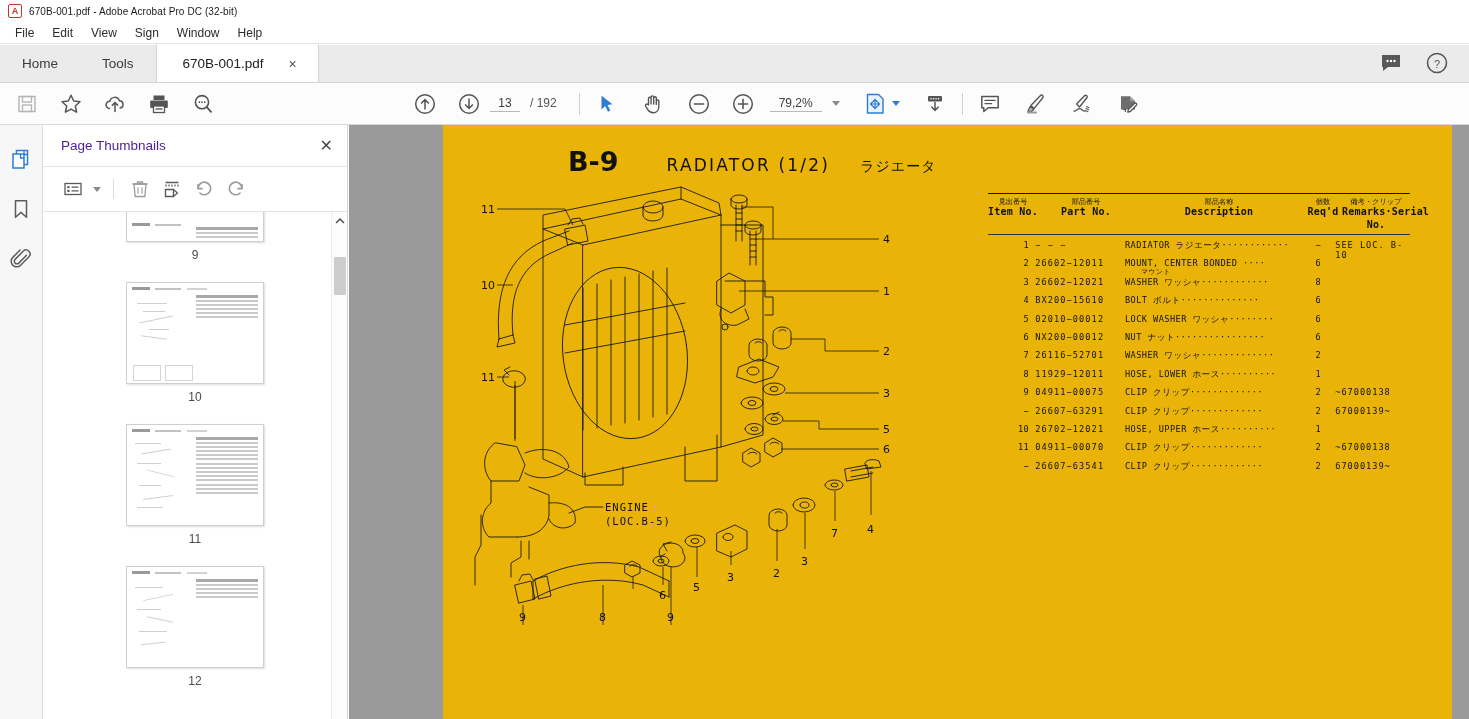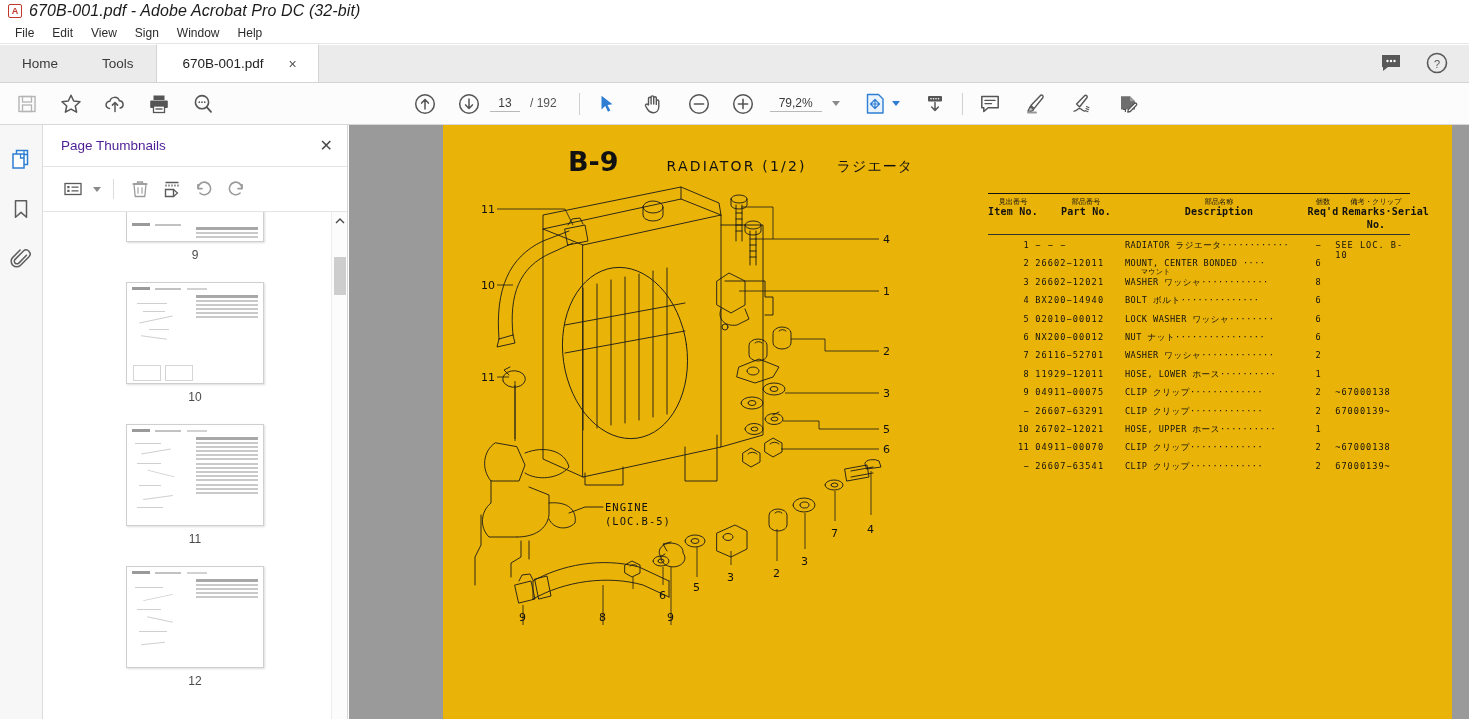--- a/index.html
+++ b/index.html
@@ -15,21 +15,21 @@
   
   .titlebar {
     position: absolute; left: 0; top: 0; width: 1469px; height: 22px;
     background: #ffffff; display: flex; align-items: center; padding-left: 8px;
   }
   .app-icon {
     width: 14px; height: 14px; border: 1px solid #c0392b; border-radius: 2px;
     color: #c0392b; font-size: 9px; font-weight: bold; line-height: 12px;
     text-align: center; margin-right: 7px; background: #fff;
   }
-  .title-text { font-size: 16px; color: #1b1b1b; letter-spacing: .1px; font-style: italic; }
+  .title-text { font-size: 10px; color: #1b1b1b; letter-spacing: .1px; }
 
   
   .menubar {
     position: absolute; left: 0; top: 22px; width: 1469px; height: 22px;
     background: #ffffff; display: flex; align-items: center; padding-left: 6px;
     border-bottom: 1px solid #e6e6e6;
   }
   .menu-item {
     font-size: 12px; color: #2b2b2b; padding: 2px 9px; cursor: default;
   }
@@ -183,21 +183,21 @@
 
   
   .pg-title {
     position: absolute; left: 125px; top: 21px; display: flex; align-items: baseline;
   }
   .pg-code {
     font-family: "DejaVu Sans", sans-serif; font-weight: bold; font-size: 27px;
     color: #111; letter-spacing: 0px;
   }
   .pg-name {
-    font-family: "DejaVu Sans", sans-serif; font-size: 14px; color: #111;
+    font-family: "DejaVu Sans", sans-serif; font-size: 17px; color: #111;
     letter-spacing: 2.2px; margin-left: 48px;
   }
   .pg-name-jp {
     font-family: "DejaVu Sans", sans-serif; font-size: 14px; color: #111;
     letter-spacing: 1px; margin-left: 30px;
   }
 
   
   .parts {
     position: absolute; left: 545px; top: 68px; width: 422px;
@@ -822,21 +822,21 @@
             </div>
             <div class="prow">
               <div class="item">3</div>
               <div class="part">26602−12021</div>
               <div class="desc">WASHER ワッシャ············</div>
               <div class="req">8</div>
               <div class="rem"></div>
             </div>
             <div class="prow">
               <div class="item">4</div>
-              <div class="part">BX200−14940</div>
+              <div class="part">BX200−15610</div>
               <div class="desc">BOLT ボルト··············</div>
               <div class="req">6</div>
               <div class="rem"></div>
             </div>
             <div class="prow">
               <div class="item">5</div>
               <div class="part">02010−00012</div>
               <div class="desc">LOCK WASHER ワッシャ········</div>
               <div class="req">6</div>
               <div class="rem"></div>

